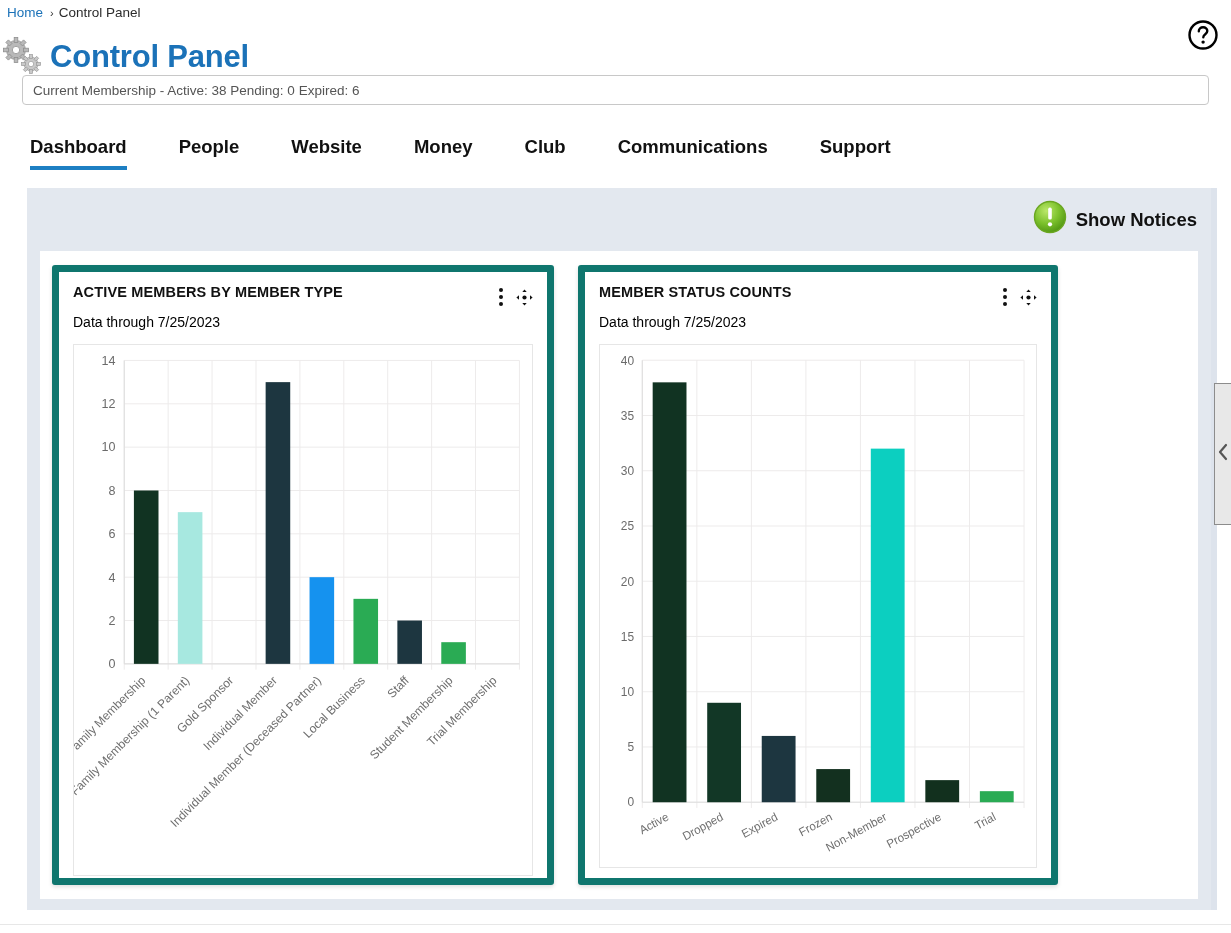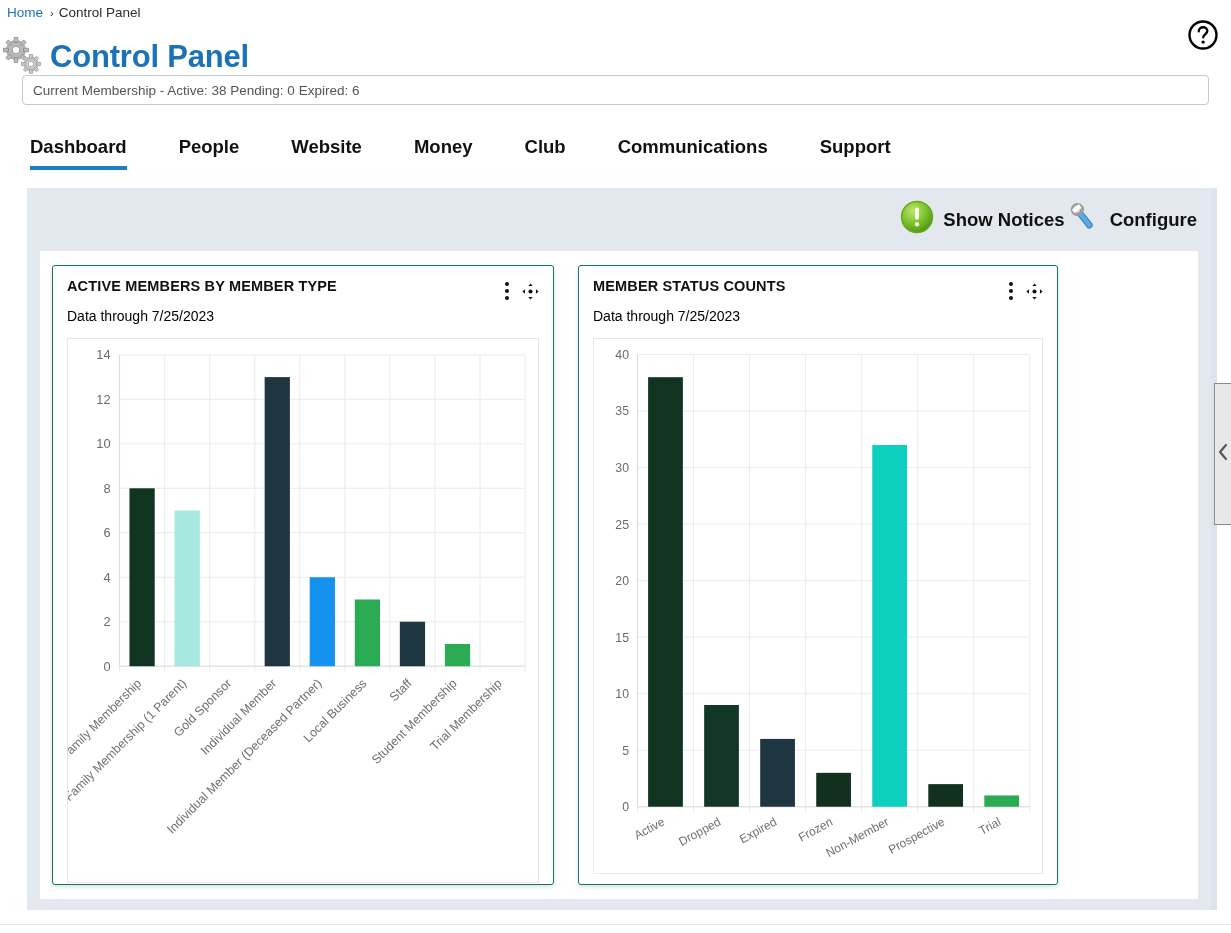--- a/index.html
+++ b/index.html
@@ -87,21 +87,21 @@
     position: absolute; left: 13px; top: 63px;
     width: 1158px; height: 648px;
     background: #ffffff;
     padding: 14px 12px;
     display: flex; gap: 24px;
   }
 
   
   .card {
     background: #fff;
-    border: 1px solid #0f766e;
+    border: 7px solid #0f766e;
     border-radius: 3px;
     box-shadow: 0 2px 4px rgba(0,0,0,0.13);
     padding: 12px 14px 10px 14px;
     display: flex; flex-direction: column;
   }
   .card.left  { width: 502px; }
   .card.right { width: 480px; }
 
   .card-head { display: flex; align-items: flex-start; }
   .card-titles { flex: 1; min-width: 0; }
@@ -229,33 +229,20 @@
                 <stop offset="55%" stop-color="#7cc12c"></stop>
                 <stop offset="100%" stop-color="#4e9411"></stop>
               </radialGradient>
             </defs>
             <circle cx="17" cy="17" r="15.5" fill="url(#gn)" stroke="#6aa621" stroke-width="1.4"></circle>
             <rect x="15.2" y="7.6" width="3.6" height="12" rx="1.6" fill="#fff"></rect>
             <circle cx="17" cy="24.3" r="2.1" fill="#fff"></circle>
           </svg>
         </span>
         <span>Show Notices</span>
-      </div>
-      <div class="dash-action">
-        <span>
-          <svg viewBox="0 0 36 34" width="36" height="34" aria-hidden="true">
-            <g transform="rotate(-38 18 17)">
-              <rect x="15.2" y="11" width="5.6" height="19" rx="2.4" fill="#5aa9e0" stroke="#3c7fb3" stroke-width="1"></rect>
-              <path d="M13 8.5a5.6 5.6 0 1 1 10 3.2l-2.4-2.1-2.6 2.1-2.6-1.6z" fill="#dcdcdc" stroke="#9c9c9c" stroke-width="1.1"></path>
-              <circle cx="18" cy="7.6" r="5.4" fill="none" stroke="#9c9c9c" stroke-width="2.2"></circle>
-              <rect x="13.6" y="4.4" width="9" height="4.2" fill="#fff"></rect>
-            </g>
-          </svg>
-        </span>
-        <span>Configure</span>
       </div>
     </div>
 
     <div class="widgets-wrap">
 
       <article class="card left">
         <header class="card-head">
           <div class="card-titles">
             <div class="card-title">ACTIVE MEMBERS BY MEMBER TYPE</div>
             <div class="card-sub">Data through 7/25/2023</div>

